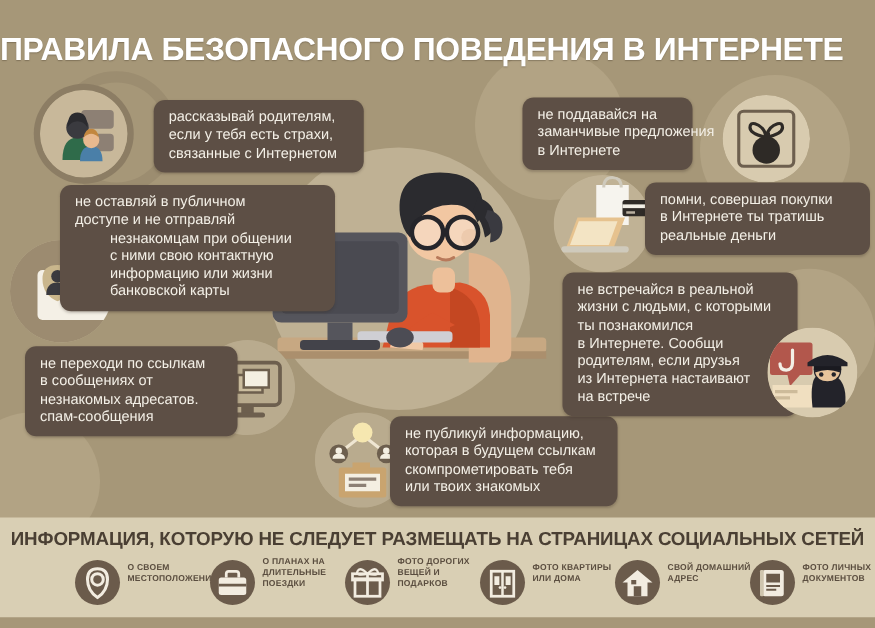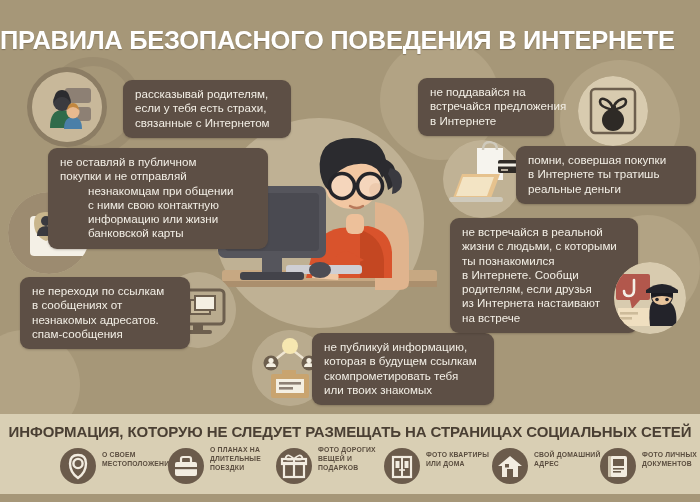--- a/index.html
+++ b/index.html
@@ -143,21 +143,21 @@
       <rect x="55" y="30" width="34" height="3.4" rx="1.7" fill="#5c5347"></rect>
       <rect x="55" y="39" width="34" height="3.4" rx="1.7" fill="#5c5347"></rect>
       <rect x="55" y="48" width="34" height="3.4" rx="1.7" fill="#5c5347"></rect>
       <path d="M83 31 l3 4 l6 -8" stroke="#4a4237" stroke-width="2.4" fill="none" stroke-linecap="round"></path>
       <path d="M83 40 l3 4 l6 -8" stroke="#4a4237" stroke-width="2.4" fill="none" stroke-linecap="round"></path>
       <path d="M83 49 l3 4 l6 -8" stroke="#4a4237" stroke-width="2.4" fill="none" stroke-linecap="round"></path>
     </svg>
   </div>
   <div class="bubble ind" style="left:48px;top:148px;width:220px;">
     <div>не оставляй в публичном</div>
-    <div>покупки и не отправляй</div>
+    <div>доступе и не отправляй</div>
     <div class="ind">незнакомцам при общении</div>
     <div class="ind">с ними свою  контактную</div>
     <div class="ind">информацию или жизни</div>
     <div class="ind">банковской карты</div>
   </div>
 
   <div class="iconc" style="left:160px;top:272px;width:76px;height:76px;">
     <svg class="ic-inner" viewBox="0 0 76 76">
       <circle cx="38" cy="38" r="38" fill="#b9ab8e"></circle>
       <rect x="12" y="18" width="52" height="34" rx="4" fill="none" stroke="#6d5f4e" stroke-width="3"></rect>
@@ -195,21 +195,21 @@
   </div>
   <div class="bubble" style="left:312px;top:333px;width:182px;">
     <div>не публикуй информацию,</div>
     <div>которая в будущем ссылкам</div>
     <div>скомпрометировать тебя</div>
     <div>или твоих знакомых</div>
   </div>
 
   <div class="bubble" style="left:418px;top:78px;width:136px;">
     <div>не поддавайся на</div>
-    <div>встречайся предложения</div>
+    <div>заманчивые предложения</div>
     <div>в Интернете</div>
   </div>
   <div class="iconc" style="left:578px;top:76px;width:70px;height:70px;">
     <svg class="ic-inner" viewBox="0 0 70 70">
       <circle cx="35" cy="35" r="35" fill="#d8cbaf"></circle>
       <rect x="13" y="13" width="44" height="44" rx="4" fill="none" stroke="#6d5f4e" stroke-width="2.5"></rect>
       <circle cx="35" cy="44" r="11" fill="#2e2a26"></circle>
       <path d="M35 33 q-2 -8 -9 -10 q-4 -1 -4 3 q0 5 13 8z" fill="none" stroke="#2e2a26" stroke-width="2.6"></path>
       <path d="M35 33 q2 -8 9 -10 q4 -1 4 3 q0 5 -13 8z" fill="none" stroke="#2e2a26" stroke-width="2.6"></path>
       <rect x="33" y="30" width="5" height="6" fill="#2e2a26"></rect>

